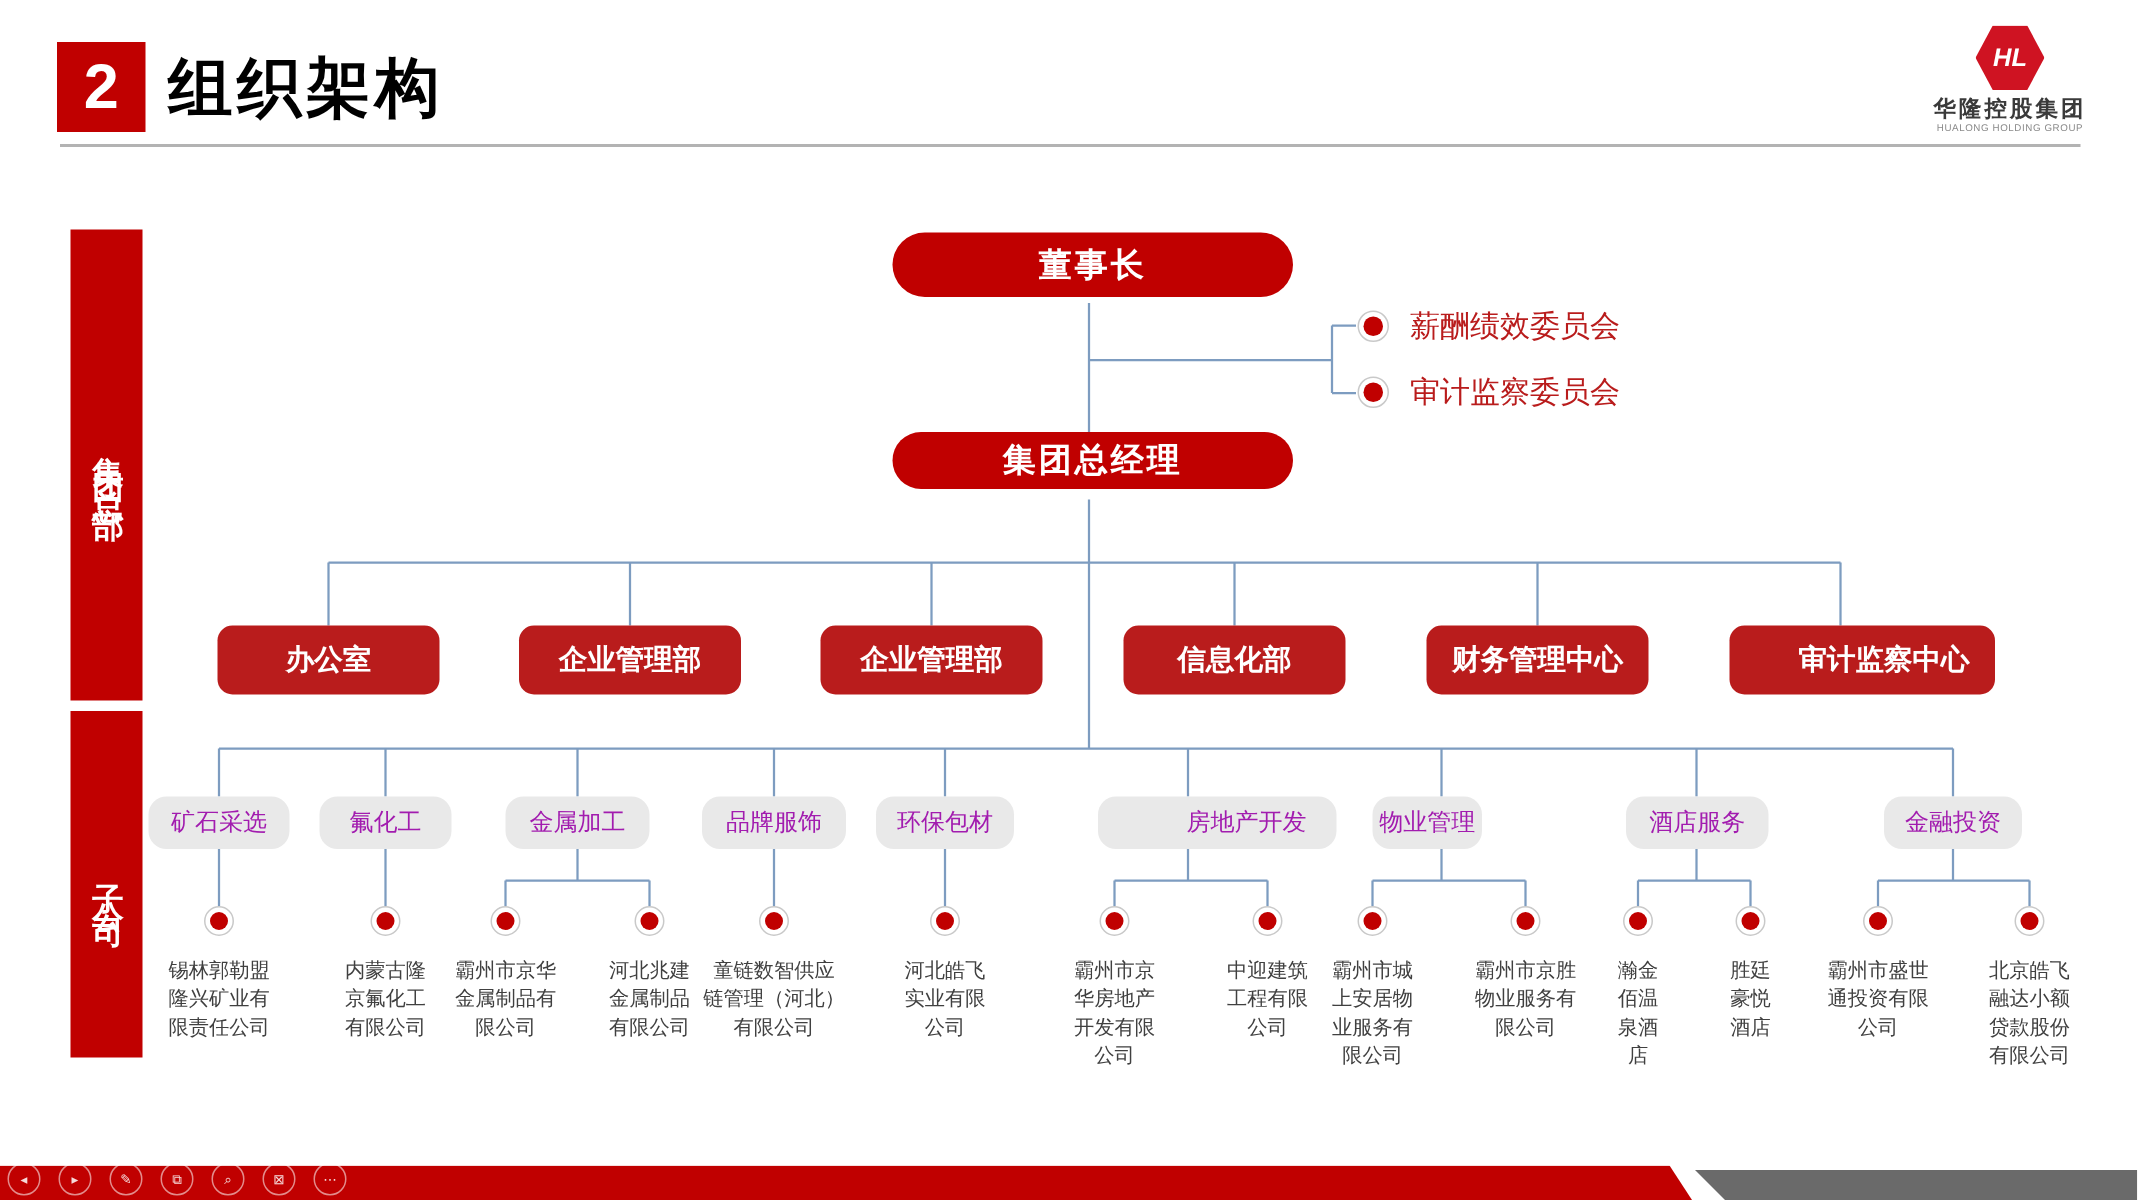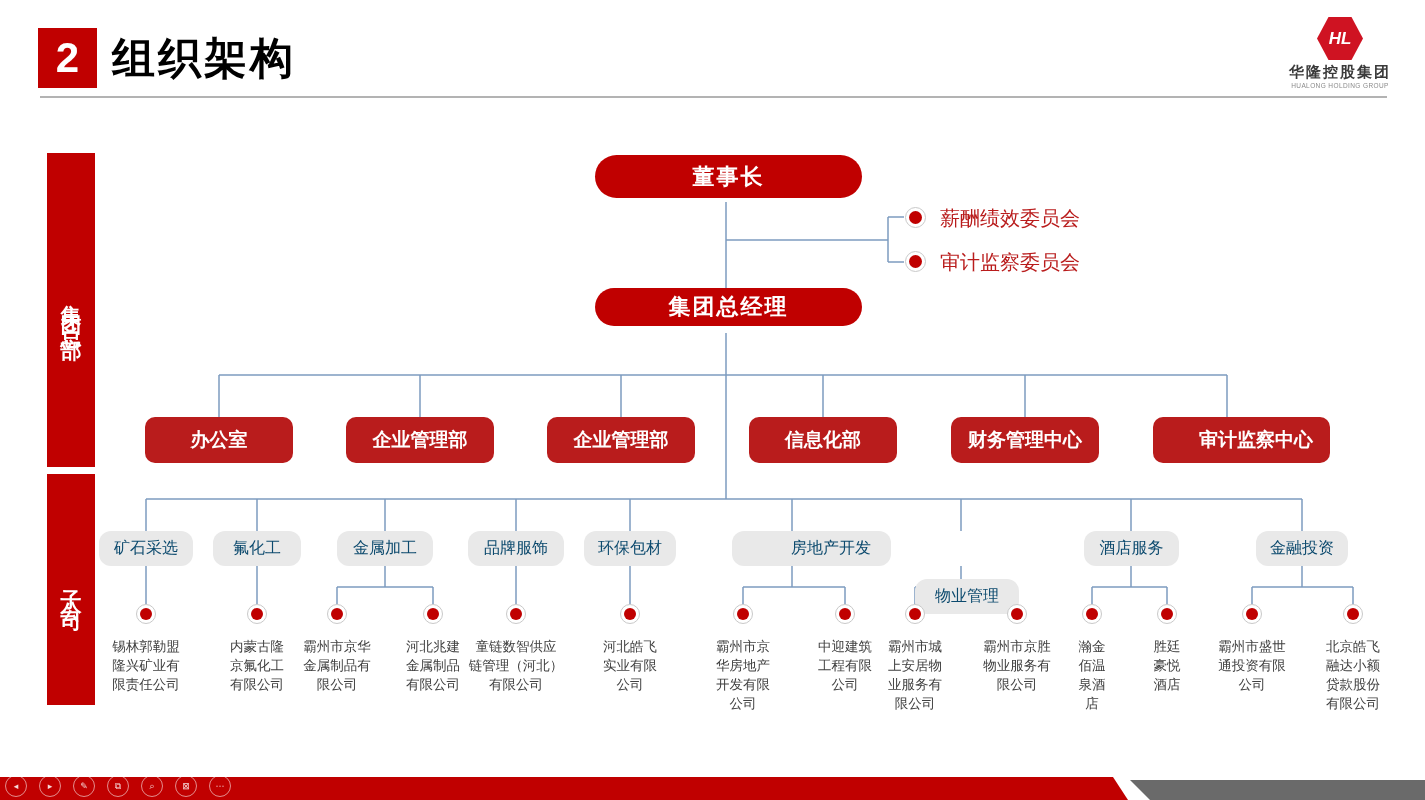--- a/index.html
+++ b/index.html
@@ -25,21 +25,21 @@
             align-items:center;justify-content:center;}
   .vlabel{writing-mode:vertical-rl;text-orientation:upright;color:#fff;
           font-size:21px;font-weight:bold;letter-spacing:11px;}
   
   .pill{background:#c00000;border-radius:24px;display:flex;align-items:center;
         justify-content:center;color:#fff;font-weight:bold;font-size:22px;letter-spacing:2px;}
   .dept{top:417px;width:148px;height:46px;background:#b91c1c;border-radius:10px;
         display:flex;align-items:center;justify-content:center;color:#fff;
         font-weight:bold;font-size:19px;}
   .cat{top:531px;height:35px;background:#e9e9e9;border-radius:12px;display:flex;
-       align-items:center;justify-content:center;color:#0c4a6e;font-size:16px;font-weight:500;}
+       align-items:center;justify-content:center;color:#a21caf;font-size:16px;font-weight:500;}
   .dot{top:604px;width:20px;height:20px;border:1px solid #c9c9c9;border-radius:50%;
        background:#fff;box-sizing:border-box;}
   .dot::after{content:"";position:absolute;inset:3px;background:#c00000;border-radius:50%;}
   .company{top:637px;width:130px;text-align:center;font-size:13.5px;line-height:19px;
            color:#404040;white-space:pre-line;}
   .committee-dot{width:21px;height:21px;border:1px solid #c9c9c9;border-radius:50%;
                  background:#fff;box-sizing:border-box;position:absolute;}
   .committee-dot::after{content:"";position:absolute;inset:3px;background:#c00000;border-radius:50%;}
   .committee-label{left:940px;height:26px;line-height:26px;font-size:20px;color:#b91c1c;}
   
@@ -104,21 +104,21 @@
 <div class="abs dept" style="left:749px;">信息化部</div>
 <div class="abs dept" style="left:951px;">财务管理中心</div>
 <div class="abs dept" style="left:1153px;padding-left:29px;">审计监察中心</div>
 
 <div class="abs cat" style="left:99px;width:94px;">矿石采选</div>
 <div class="abs cat" style="left:213px;width:88px;">氟化工</div>
 <div class="abs cat" style="left:337px;width:96px;">金属加工</div>
 <div class="abs cat" style="left:468px;width:96px;">品牌服饰</div>
 <div class="abs cat" style="left:584px;width:92px;">环保包材</div>
 <div class="abs cat" style="left:732px;width:120px;padding-left:39px;">房地产开发</div>
-<div class="abs cat" style="left:915px;width:104px;margin-top:48px;">物业管理</div>
+<div class="abs cat" style="left:915px;width:73px;">物业管理</div>
 <div class="abs cat" style="left:1084px;width:95px;">酒店服务</div>
 <div class="abs cat" style="left:1256px;width:92px;">金融投资</div>
 
 <div class="abs dot" style="left:136px;"></div>
 <div class="abs dot" style="left:247px;"></div>
 <div class="abs dot" style="left:327px;"></div>
 <div class="abs dot" style="left:423px;"></div>
 <div class="abs dot" style="left:506px;"></div>
 <div class="abs dot" style="left:620px;"></div>
 <div class="abs dot" style="left:733px;"></div>

